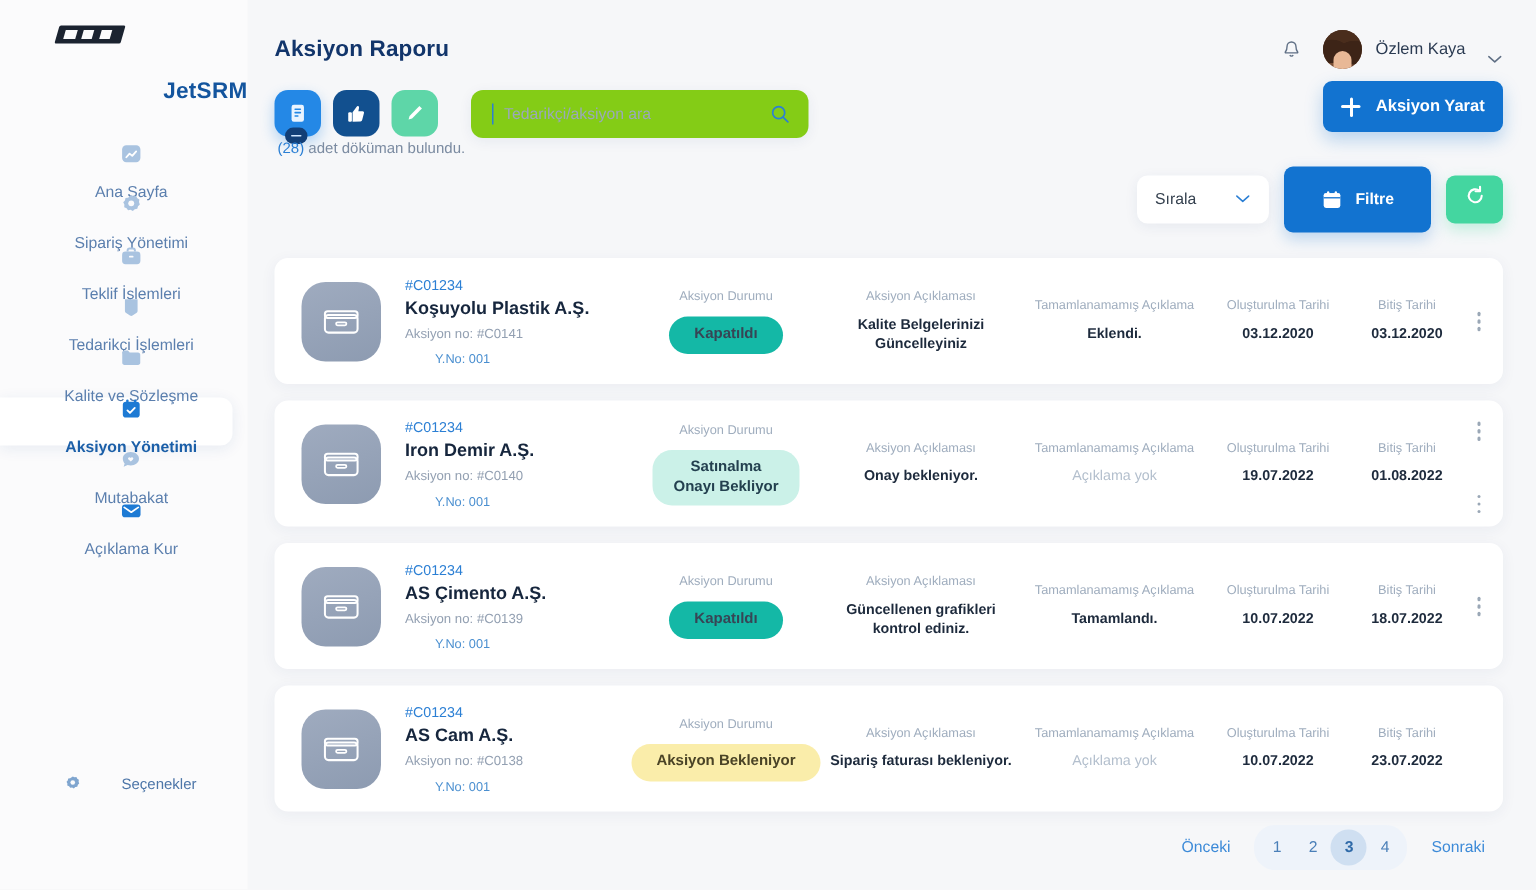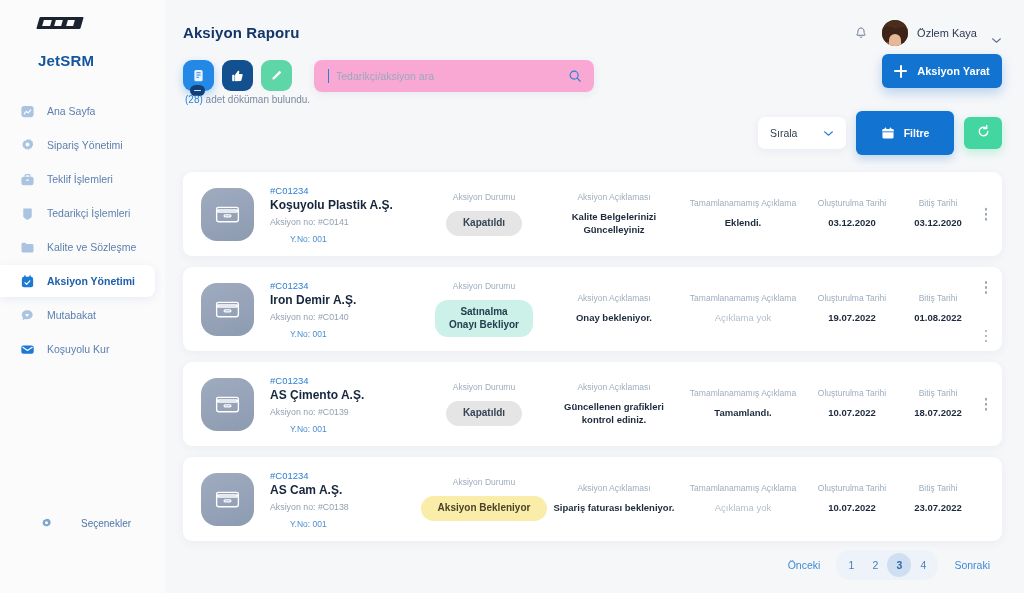--- a/index.html
+++ b/index.html
@@ -11,20 +11,21 @@
   }
   .app { position: relative; width: 1024px; height: 593px; display: flex; background: #f6f7f9; }
 
   
   .sidebar {
     width: 165px; height: 593px;
     background: #fbfbfc;
     display: flex; flex-direction: column;
     flex: 0 0 165px;
     position: relative;
+    text-align: right;
   }
   .logo-wrap { padding: 17px 0 0 38px; height: 40px; }
   .logo {
     width: 44px; height: 12px;
     background: #1b2330;
     transform: skewX(-16deg);
     position: relative;
     border-radius: 1px;
   }
   .logo::before {
@@ -43,20 +44,21 @@
     font-size: 15px; font-weight: bold; color: #14559e;
     letter-spacing: .2px;
   }
   .nav { margin-top: 24px; }
   .nav-item {
     display:flex; align-items:center; gap:12px;
     height: 32px; margin: 2px 10px 2px 0;
     padding-left: 20px;
     border-radius: 0 8px 8px 0;
     cursor: pointer;
+    flex-direction: column;
   }
   .nav-item .lbl { font-size: 10.5px; color: #5b7fae; white-space: nowrap; }
   .nav-item.active {
     background: #ffffff;
     box-shadow: 0 2px 10px rgba(22,70,130,.09);
   }
   .nav-item.active .lbl { color: #1b5fa8; font-weight: bold; }
   .nav-icon { width: 15px; height: 15px; display:block; flex: 0 0 15px; }
   .opts {
     position: absolute; left: 0; bottom: 62px;
@@ -102,21 +104,21 @@
   .qbtn.b3 { background:#5ed6a8; }
   .qbadge {
     position:absolute; left:7px; bottom:-5px; width:15px;height:11px;border-radius:6px;
     background:#123f77; display:flex;align-items:center;justify-content:center;
   }
   .qbadge i { display:block; width:7px;height:1.5px;background:#cfe6ff;border-radius:1px;}
   .found-note { position:absolute; left:20px; top:48px; font-size:10px; color:#7b8ba1; white-space:nowrap;}
   .found-note b { color:#2b7fd4; font-weight:normal; }
 
   .search {
-    margin-left: 22px; width: 280px; height: 32px; background:#f9a8d4; border-radius: 8px;
+    margin-left: 22px; width: 225px; height: 32px; background:#84cc16; border-radius: 8px;
     display:flex; align-items:center; padding: 0 12px 0 14px;
     box-shadow: 0 2px 9px rgba(25,60,110,.07);
   }
   .search .cursor { width:1px; height:14px; background:#2b7fd4; margin-right:7px;}
   .search input {
     border:none; outline:none; flex:1; font-size:10.5px; color:#4b5c72;
     font-family:"Liberation Sans", sans-serif; background:transparent;
   }
   .search input::placeholder { color:#9aa8ba; }
   .search-ico { width:14px;height:14px;display:block;}
@@ -180,21 +182,21 @@
   .c-status { width:128px; margin-left:10px;}
   .c-desc   { width:132px; }
   .c-undone { width:126px; }
   .c-create { width:92px; }
   .c-end    { width:80px; }
 
   .badge {
     border-radius:13px; padding:6px 17px; font-size:10px; font-weight:bold;
     line-height:1.25; text-align:center; white-space:pre-line;
   }
-  .badge.closed   { background:#e5e5e5; color:#374555; }
+  .badge.closed   { background:#14b8a6; color:#374555; }
   .badge.purchase { background:#cbf1e8; color:#23404f; padding:6px 14px; }
   .badge.waiting  { background:#faedaa; color:#4a4326; }
 
   .kebab { position:absolute; right:9px; top:50%; transform:translateY(-50%);
            width:14px; display:flex; flex-direction:column; align-items:center; gap:2.5px; cursor:pointer;}
   .kebab i { width:2.5px;height:2.5px;border-radius:50%;background:#9aa7b6; display:block;}
   .kebab.k-top { top:14px; transform:none; }
   .kebab.k-bot { top:auto; bottom:9px; transform:none; }
 
   
@@ -292,21 +294,21 @@
         <span class="lbl">Mutabakat</span>
       </div>
 
       <div class="nav-item">
         <span class="nav-icon">
           <svg viewBox="0 0 16 16" width="15" height="15">
               <rect x="1.4" y="3.6" width="13.2" height="9" rx="2.2" fill="#1d7ad4"></rect>
               <path d="M3 5.6l5 3.4 5-3.4" stroke="#fff" stroke-width="1.25" fill="none" stroke-linecap="round" stroke-linejoin="round"></path>
             </svg>
         </span>
-        <span class="lbl">Koşuyolu Kur</span>
+        <span class="lbl">Açıklama Kur</span>
       </div>
     </nav>
 
     <div class="opts">
       <span class="nav-icon">
         <svg viewBox="0 0 16 16" width="13" height="13">
             <path d="M8 2l1.5.6L11 2.4l.7 1.4 1.3.9-.2 1.6.5 1.5-1.1 1.1-.5 1.6-1.6.2-1.2 1.1-1.4-.7-1.6.2-.9-1.3-1.5-.6.1-1.6-.7-1.4 1-1.1.4-1.6 1.6-.2z" fill="#7fa5cf"></path>
             <circle cx="8" cy="7" r="1.9" fill="#fbfbfc"></circle>
           </svg>
       </span>

